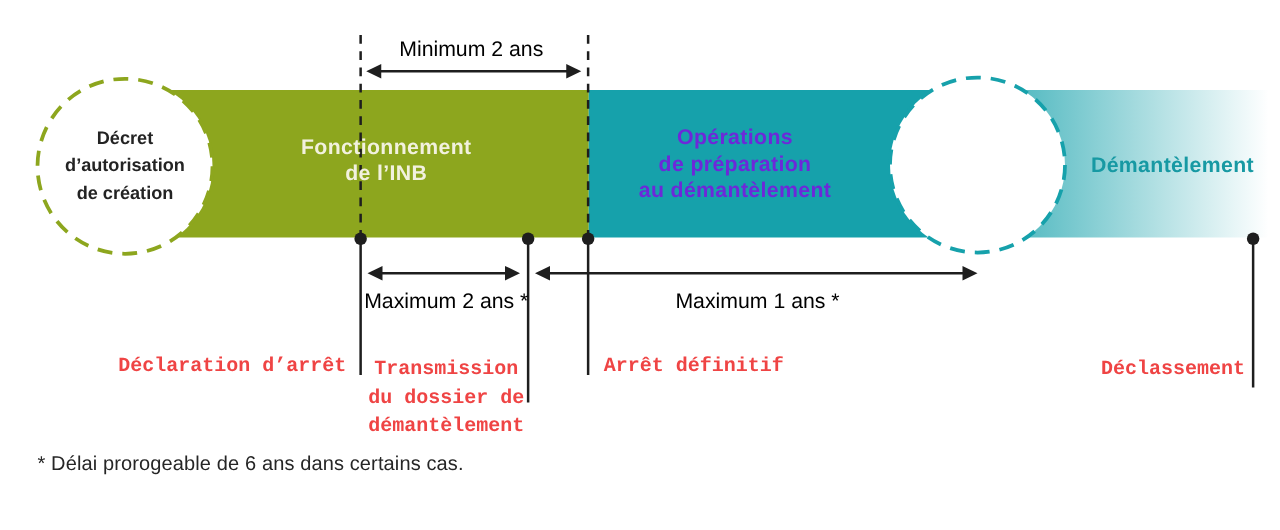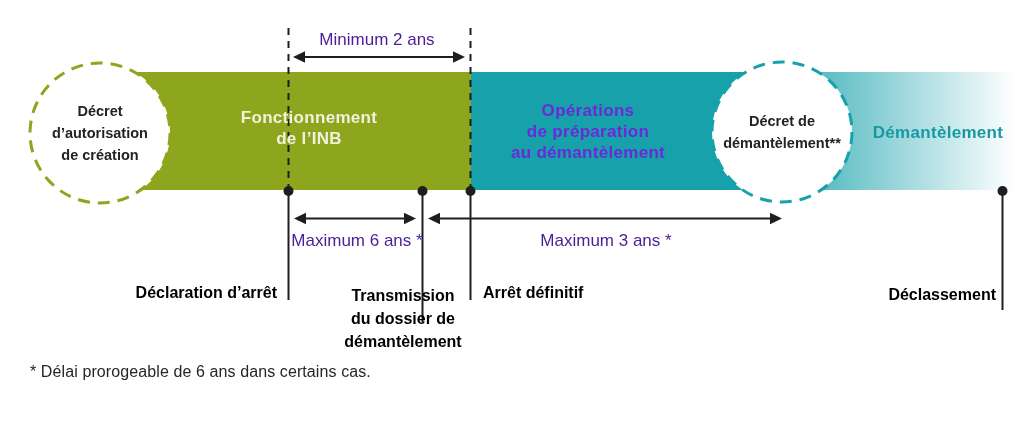--- a/index.html
+++ b/index.html
@@ -71,34 +71,35 @@
     color: var(--dark-text, #232323);
   }
   .circle-label-creation    { left: 100px; top: 133px; }
   .circle-label-dismantling { left: 782px; top: 132px; }
   .duration {
     position: absolute;
     transform: translate(-50%, -50%);
     white-space: nowrap;
     font-size: 17px;
     font-weight: 400;
-    color: #4c1d95;
+    color: #000000;
   }
   .duration-min  { left: 377px; top: 40px;  }
   .duration-max2 { left: 357px; top: 241px; }
   .duration-max3 { left: 606px; top: 241px; }
   .milestone {
     position: absolute;
     font-weight: 700;
     font-size: 16px;
-    color: #000000;
+    color: #ef4444;
     white-space: pre-line;
+    font-family: Liberation Mono, monospace;
   }
   .milestone-declaration  { right: 747px; top: 284px; }
-  .milestone-transmission { left: 357px; top: 284px; transform: translateX(-50%); text-align: center; line-height: 23px; margin-left: 46px; }
+  .milestone-transmission { left: 357px; top: 284px; transform: translateX(-50%); text-align: center; line-height: 23px; }
   .milestone-arret        { left: 483px; top: 284px; }
   .milestone-declassement { right: 28px; top: 286px; }
   .footnotes {
     position: absolute;
     left: 30px;
     top: 361px;
     font-size: 16px;
     line-height: 21px;
     letter-spacing: 0.1px;
     color: #262626;
@@ -159,26 +160,24 @@
   <div class="phase-label label-operation">Fonctionnement
 de l’INB</div>
   <div class="phase-label label-preparation">Opérations
 de préparation
 au démantèlement</div>
   <div class="phase-label label-dismantling">Démantèlement</div>
 
   <div class="circle-label circle-label-creation">Décret
 d’autorisation
 de création</div>
-  <div class="circle-label circle-label-dismantling">Décret de
-démantèlement**</div>
 
   <div class="duration duration-min">Minimum 2 ans</div>
-  <div class="duration duration-max2">Maximum 6 ans *</div>
-  <div class="duration duration-max3">Maximum 3 ans *</div>
+  <div class="duration duration-max2">Maximum 2 ans *</div>
+  <div class="duration duration-max3">Maximum 1 ans *</div>
 
   <div class="milestone milestone-declaration">Déclaration d’arrêt</div>
   <div class="milestone milestone-transmission">Transmission
 du dossier de
 démantèlement</div>
   <div class="milestone milestone-declassement">Déclassement</div>
   <div class="milestone milestone-arret">Arrêt définitif</div>
 
   <div class="footnotes">
     <div>* Délai prorogeable de 6 ans dans certains cas.</div>

